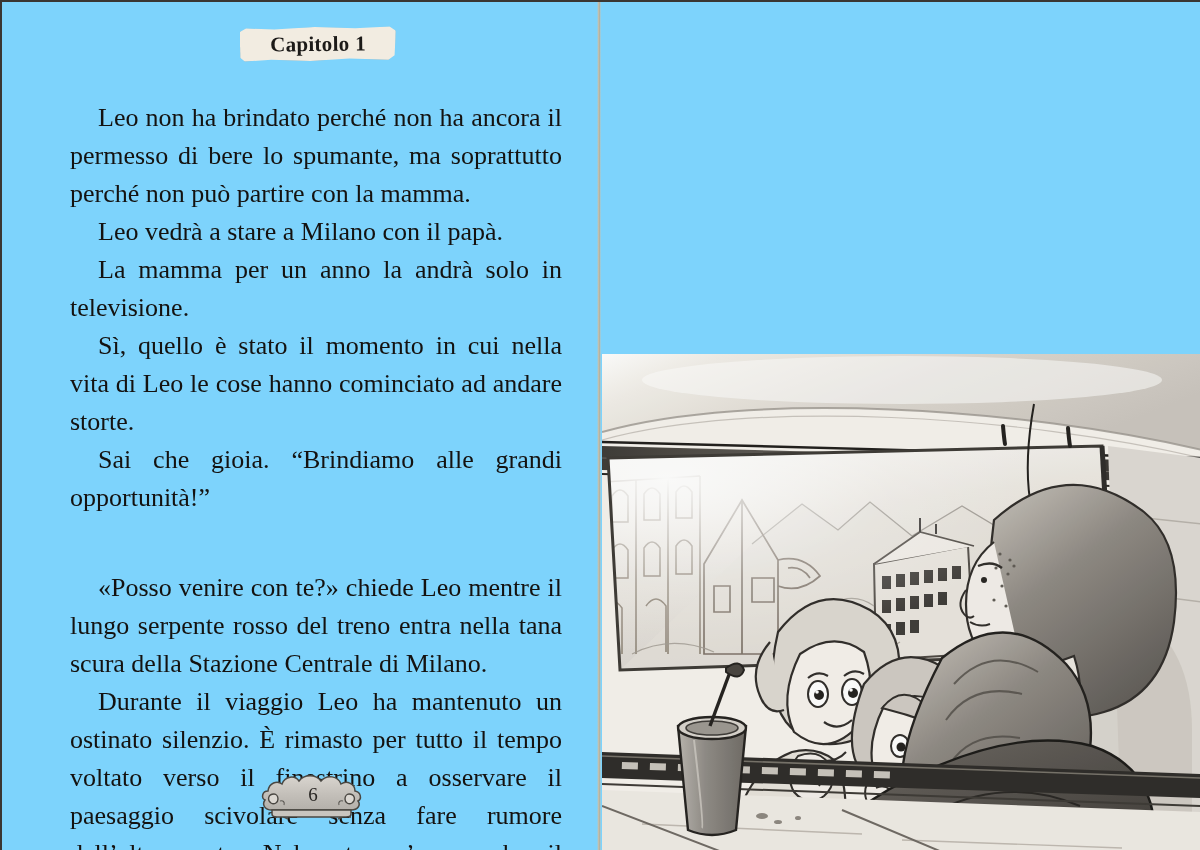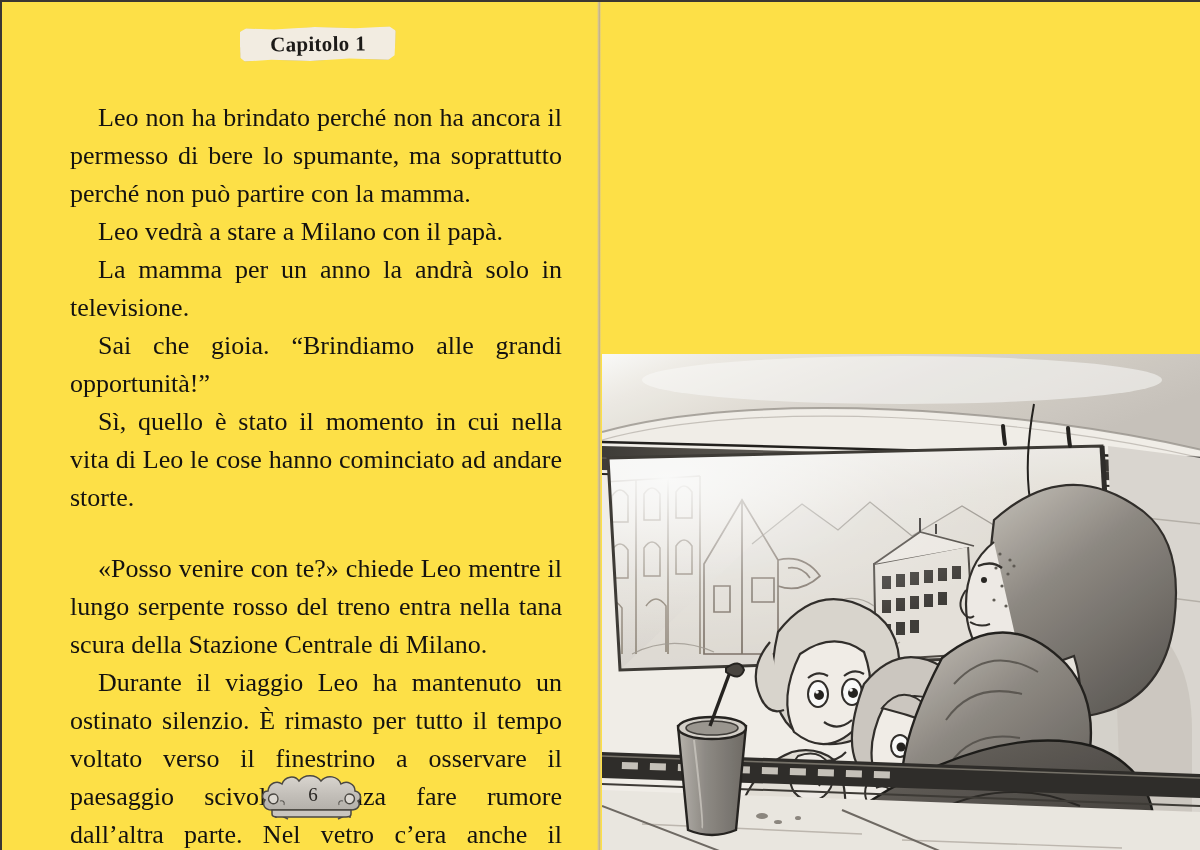--- a/index.html
+++ b/index.html
@@ -7,21 +7,21 @@
     padding: 0;
     background: #ffffff;
   }
   body {
     font-family: "Liberation Serif", "DejaVu Serif", serif;
   }
   #book {
     position: relative;
     width: 1200px;
     height: 850px;
-    background: #fde047;
+    background: #7dd3fc;
     overflow: hidden;
     box-sizing: border-box;
     border-top: 2px solid #3a3632;
     border-left: 2px solid #3a3632;
   }
   
   .page {
     position: absolute;
     top: 0;
     height: 850px;
@@ -79,21 +79,21 @@
     text-align: justify;
     text-justify: inter-word;
     hyphens: manual;
   }
   .col.left-col  { left: 68px;  top: 97px; width: 492px; }
 
   .col p {
     margin: 0;
     text-indent: 28px;
   }
-  .col p.gap-before { margin-top: 33px; }
+  .col p.gap-before { margin-top: 52px; }
   .col p.last-line-full { text-align-last: justify; }
 
   
   .folio {
     position: absolute;
     left: 256px;
     top: 768px;
     width: 110px;
     height: 52px;
   }
@@ -127,22 +127,22 @@
   <div class="page left">
 
     <div class="head-banner left-head">
       <span>Capitolo 1</span>
     </div>
 
     <div class="col left-col">
       <p>Leo non ha brindato perché non ha ancora il permesso di bere lo spumante, ma soprattutto perché non può partire con la mamma.</p>
       <p>Leo vedrà a stare a Milano con il papà.</p>
       <p>La mamma per un anno la andrà solo in televisione.</p>
+      <p>Sì, quello è stato il momento in cui nella vita di Leo le cose hanno cominciato ad andare storte.</p>
       <p>Sai che gioia. “Brindiamo alle grandi opportunità!”</p>
-      <p>Sì, quello è stato il momento in cui nella vita di Leo le cose hanno cominciato ad andare storte.</p>
       <p class="gap-before">«Posso venire con te?» chiede Leo mentre il lungo serpente rosso del treno entra nella tana scura della Stazione Centrale di Milano.</p>
       <p class="last-line-full">Durante il viaggio Leo ha mantenuto un ostinato silenzio. È rimasto per tutto il tempo voltato verso il finestrino a osservare il paesaggio scivolare senza fare rumore dall’altra parte. Nel vetro c’era anche il riflesso della mamma, che era quello che lui stava guardando veramente. La mamma si è girata spesso dalla sua parte pensando che lui non se ne accorgesse, invece Leo la vedeva benissimo e ha contato quante volte compiva</p>
     </div>
 
     <div class="folio">
       <svg width="110" height="52" viewBox="0 0 110 52">
         <defs>
           <linearGradient id="sofaGrad" x1="0" y1="0" x2="0" y2="1">
             <stop offset="0%" stop-color="#d9d5cf"></stop>
             <stop offset="55%" stop-color="#c3bfb9"></stop>

